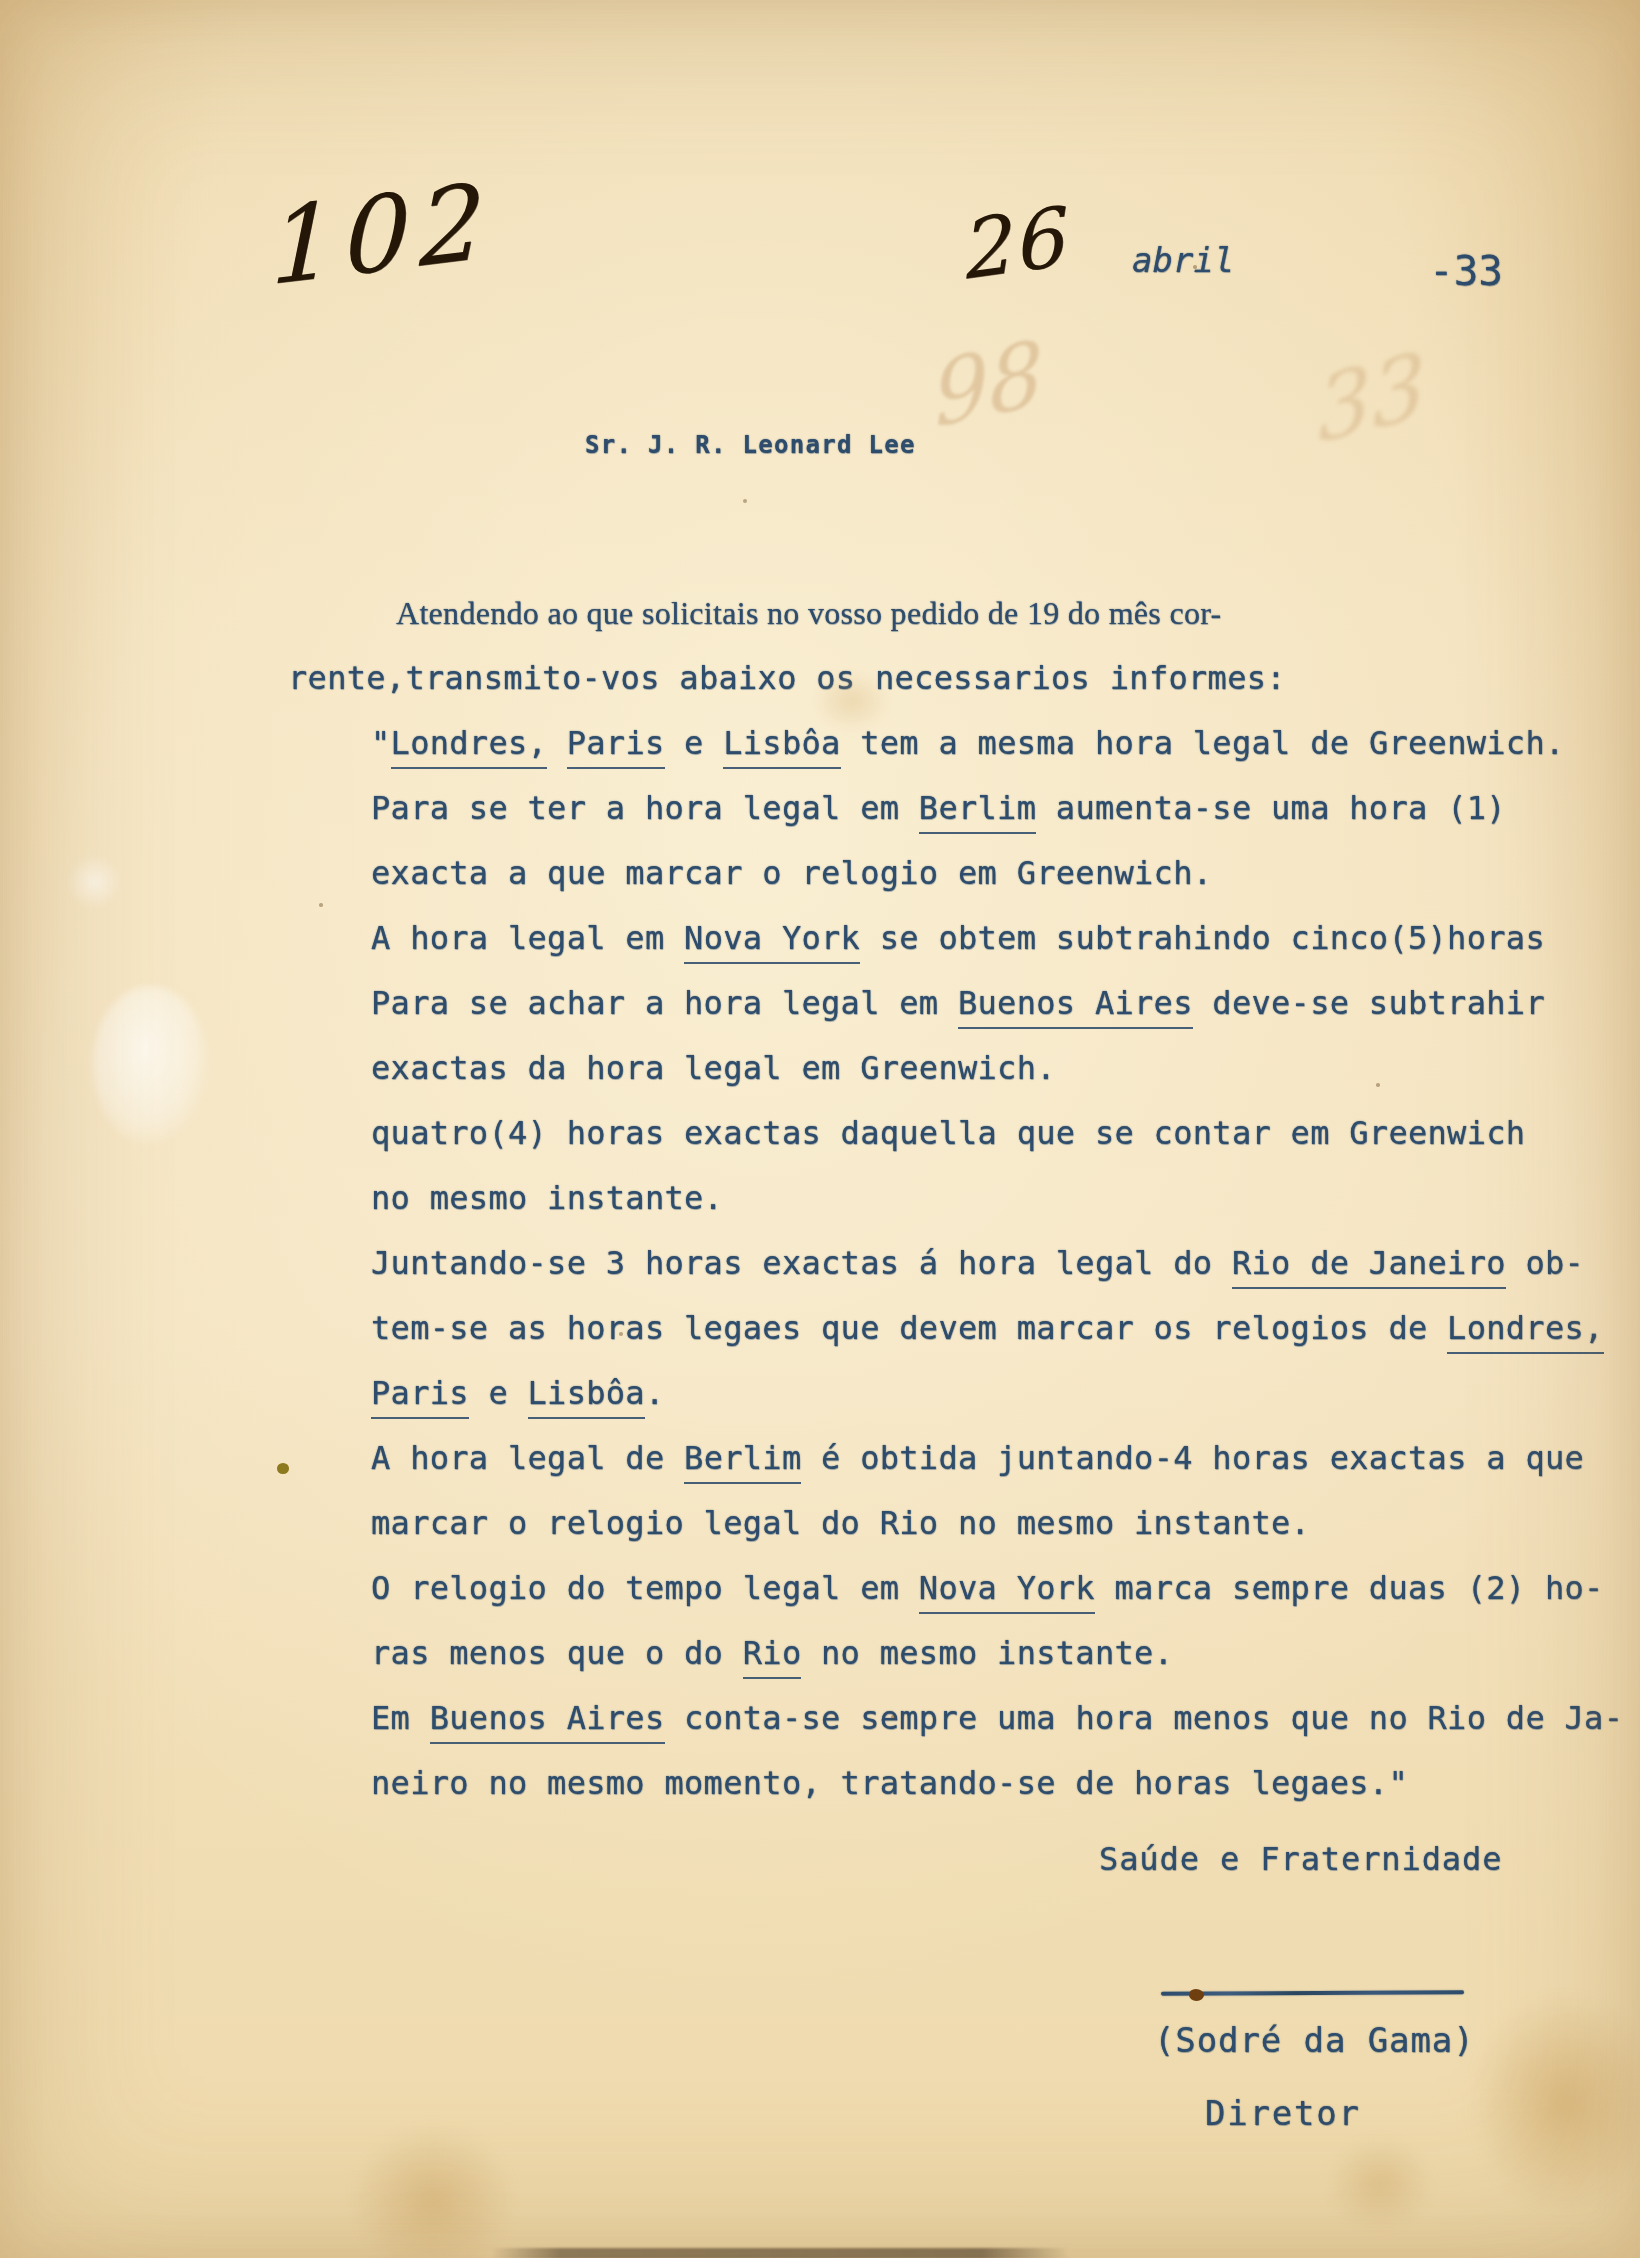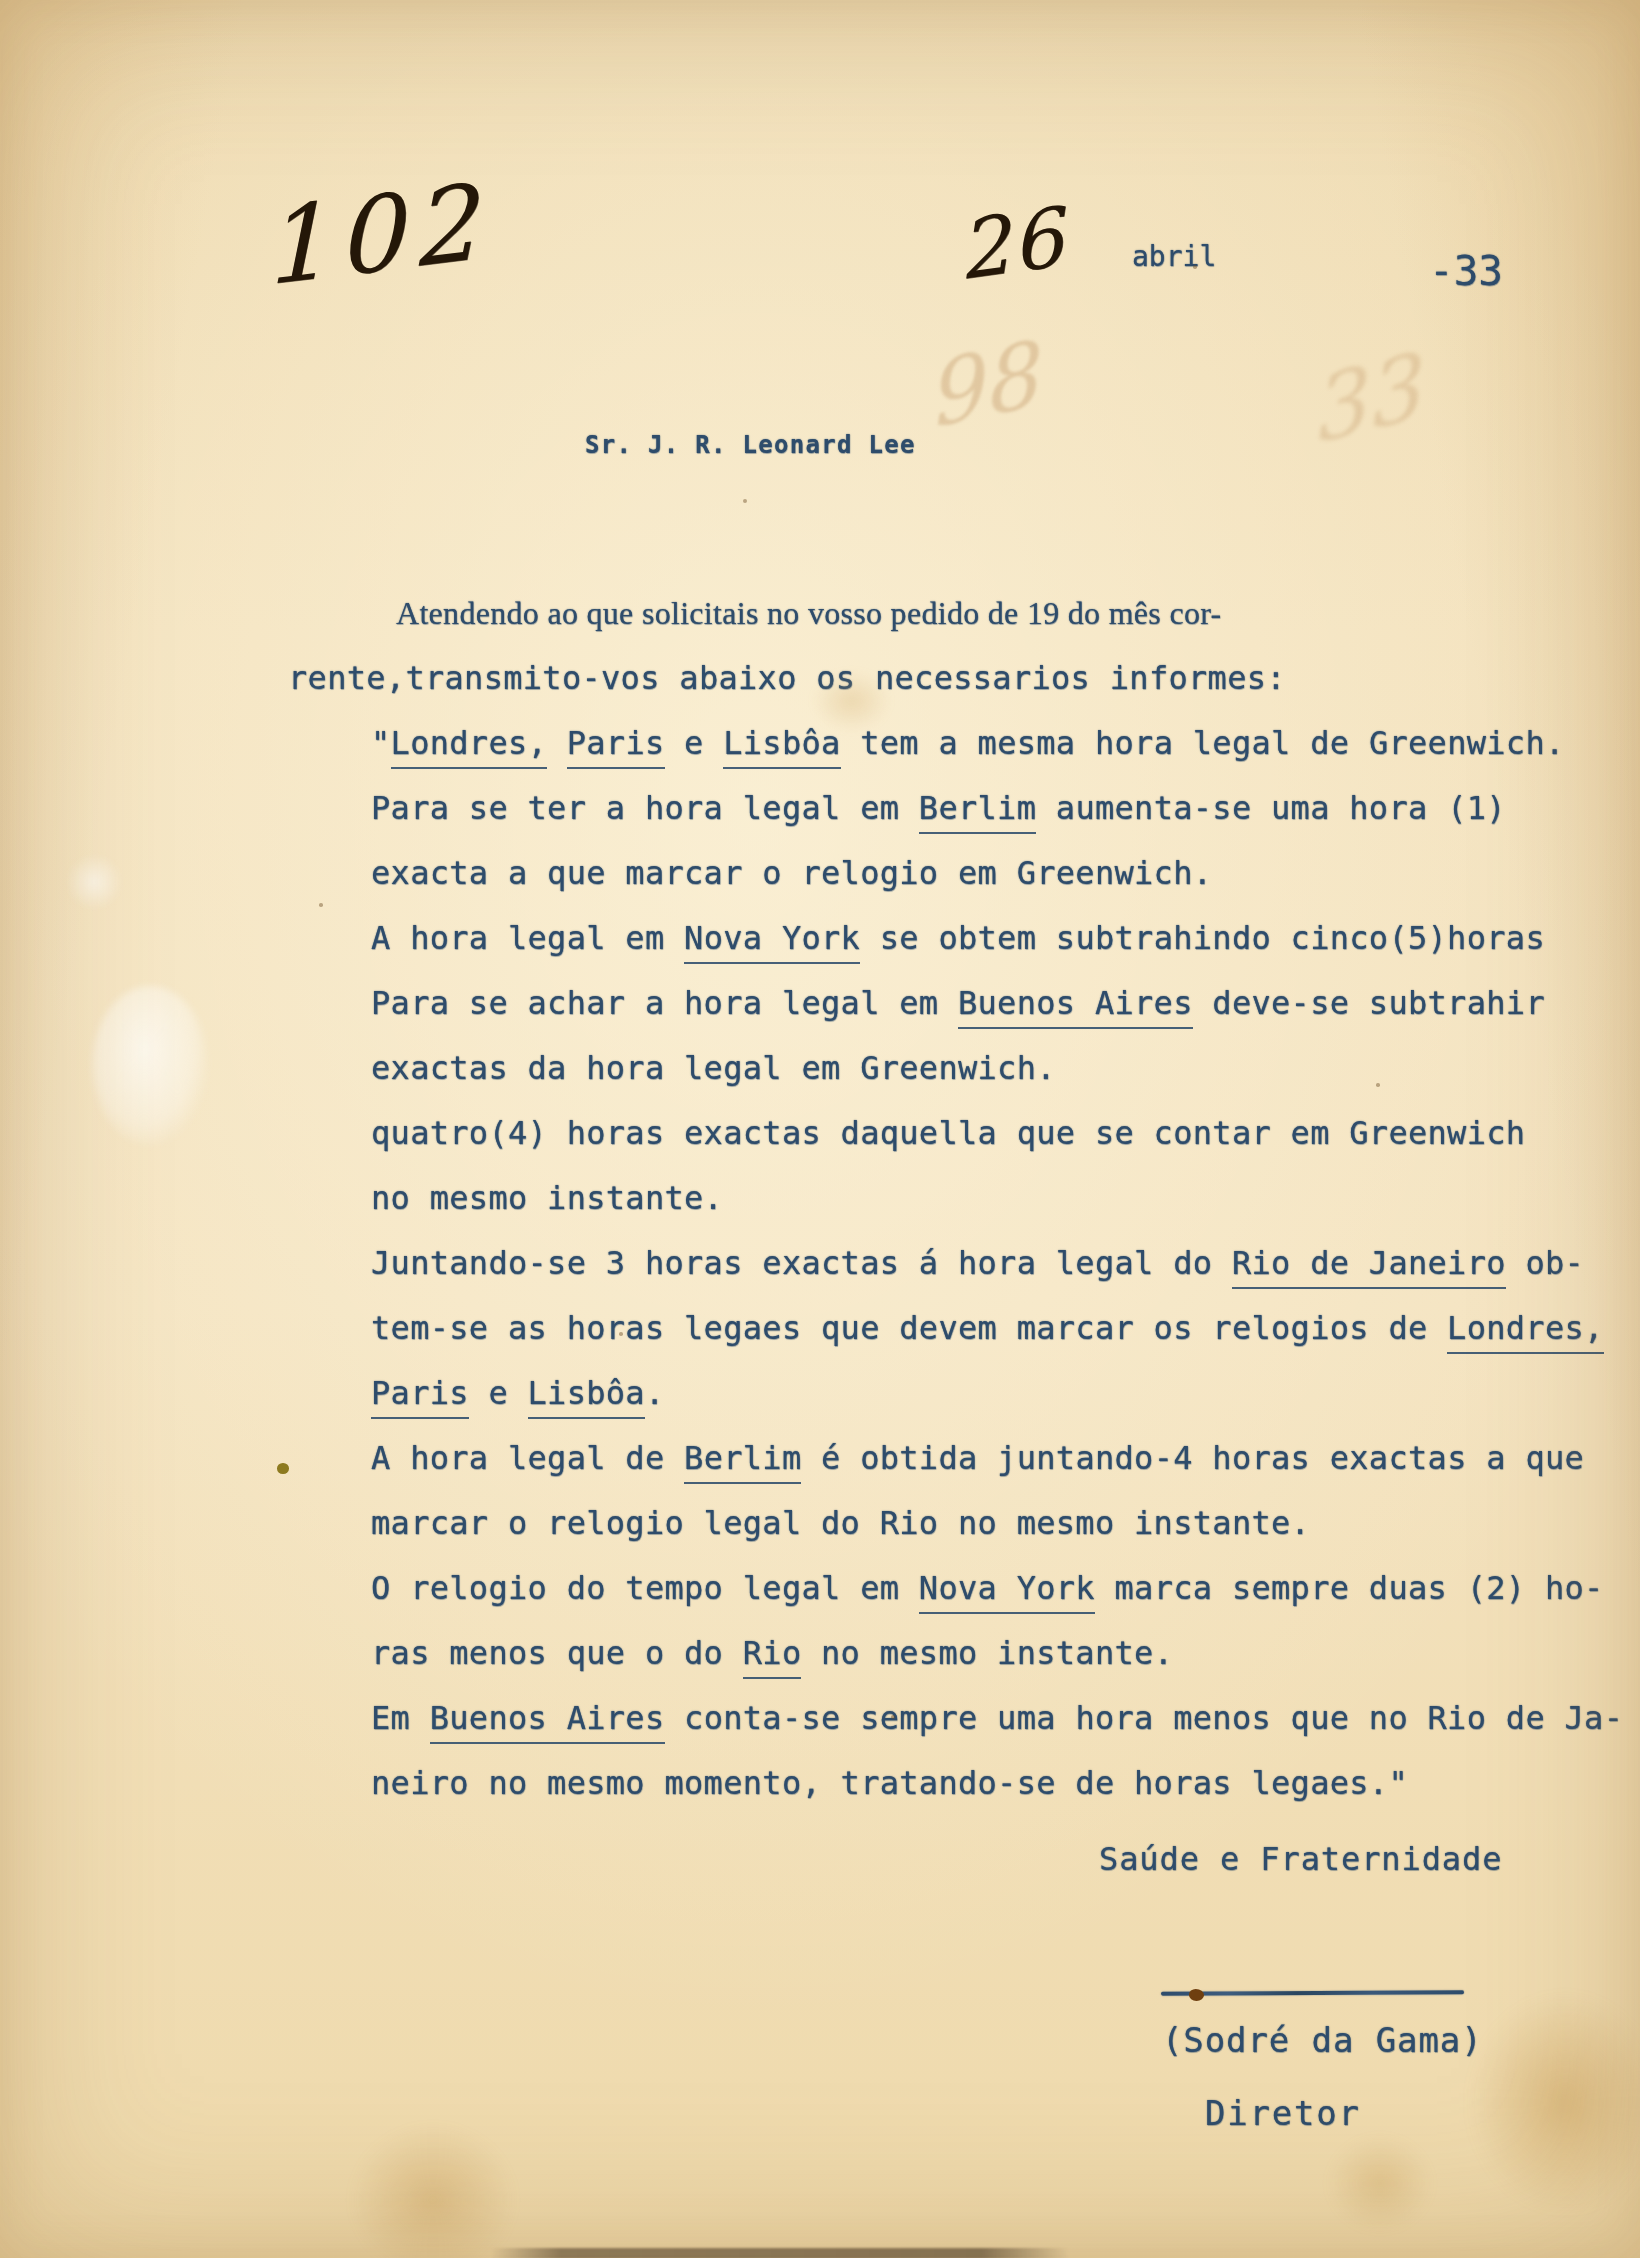--- a/index.html
+++ b/index.html
@@ -55,21 +55,21 @@
 </style>
 </head>
 <body>
 
 <div id="page">
 
   <div class="abs hand" style="left:270px;top:173px;font-size:104px;letter-spacing:8.8px;transform:rotate(-7deg) skewX(-8deg);">102</div>
 
   <div class="abs hand" style="left:965px;top:196px;font-size:81px;letter-spacing:1.8px;transform:rotate(-8deg) skewX(-6deg);">26</div>
 
-  <div class="abs typed" style="left:1132px;top:240px;font-size:28px;">abril</div>
+  <div class="abs typed" style="left:1132px;top:240px;font-size:34px;font-style:italic;">abril</div>
 
   <div class="abs typed" style="left:1429px;top:247px;font-size:41px;">-33</div>
 
   <div class="abs ghost" style="left:933px;top:333px;font-size:88px;transform:rotate(-12deg) skewX(-10deg);filter:blur(1.8px);">98</div>
   <div class="abs ghost" style="left:1316px;top:346px;font-size:88px;transform:rotate(-14deg) skewX(-12deg);filter:blur(2.2px);opacity:0.85;">33</div>
 
   <div class="abs typed" style="left:585px;top:431px;font-size:24px;letter-spacing:1.3px;font-weight:bold;">Sr. J. R. Leonard Lee</div>
 
   <div id="body-lines" class="typed">
       <div class="tline first"><span>Atendendo ao que solicitais no vosso pedido de 19 do mês cor-</span></div>
@@ -90,21 +90,21 @@
       <div class="tline quote"><span>O relogio do tempo legal em </span><span class="u">Nova York</span><span> marca sempre duas (2) ho-</span></div>
       <div class="tline quote"><span>ras menos que o do </span><span class="u">Rio</span><span> no mesmo instante.</span></div>
       <div class="tline quote"><span>Em </span><span class="u">Buenos Aires</span><span> conta-se sempre uma hora menos que no Rio de Ja-</span></div>
       <div class="tline quote"><span>neiro no mesmo momento, tratando-se de horas legaes."</span></div>
     </div>
 
   <div class="abs typed" style="left:1099px;top:1840px;font-size:32px;letter-spacing:0.9px;">Saúde e Fraternidade</div>
 
   <div id="sig-rule"></div>
 
-  <div class="abs typed" style="left:1154px;top:2020px;font-size:34px;letter-spacing:0.9px;margin-left:8px;">(Sodré da Gama)</div>
+  <div class="abs typed" style="left:1154px;top:2020px;font-size:34px;letter-spacing:0.9px;">(Sodré da Gama)</div>
 
   <div class="abs typed" style="left:1205px;top:2093px;font-size:34px;letter-spacing:1.8px;">Diretor</div>
 
   <div class="stain s-white1"></div>
   <div class="stain s-white2"></div>
   <div class="stain s-tan1"></div>
   <div class="stain s-tan2"></div>
   <div class="stain s-tan3"></div>
   <div class="stain s-tan4"></div>
   <div class="stain s-fleck"></div>

